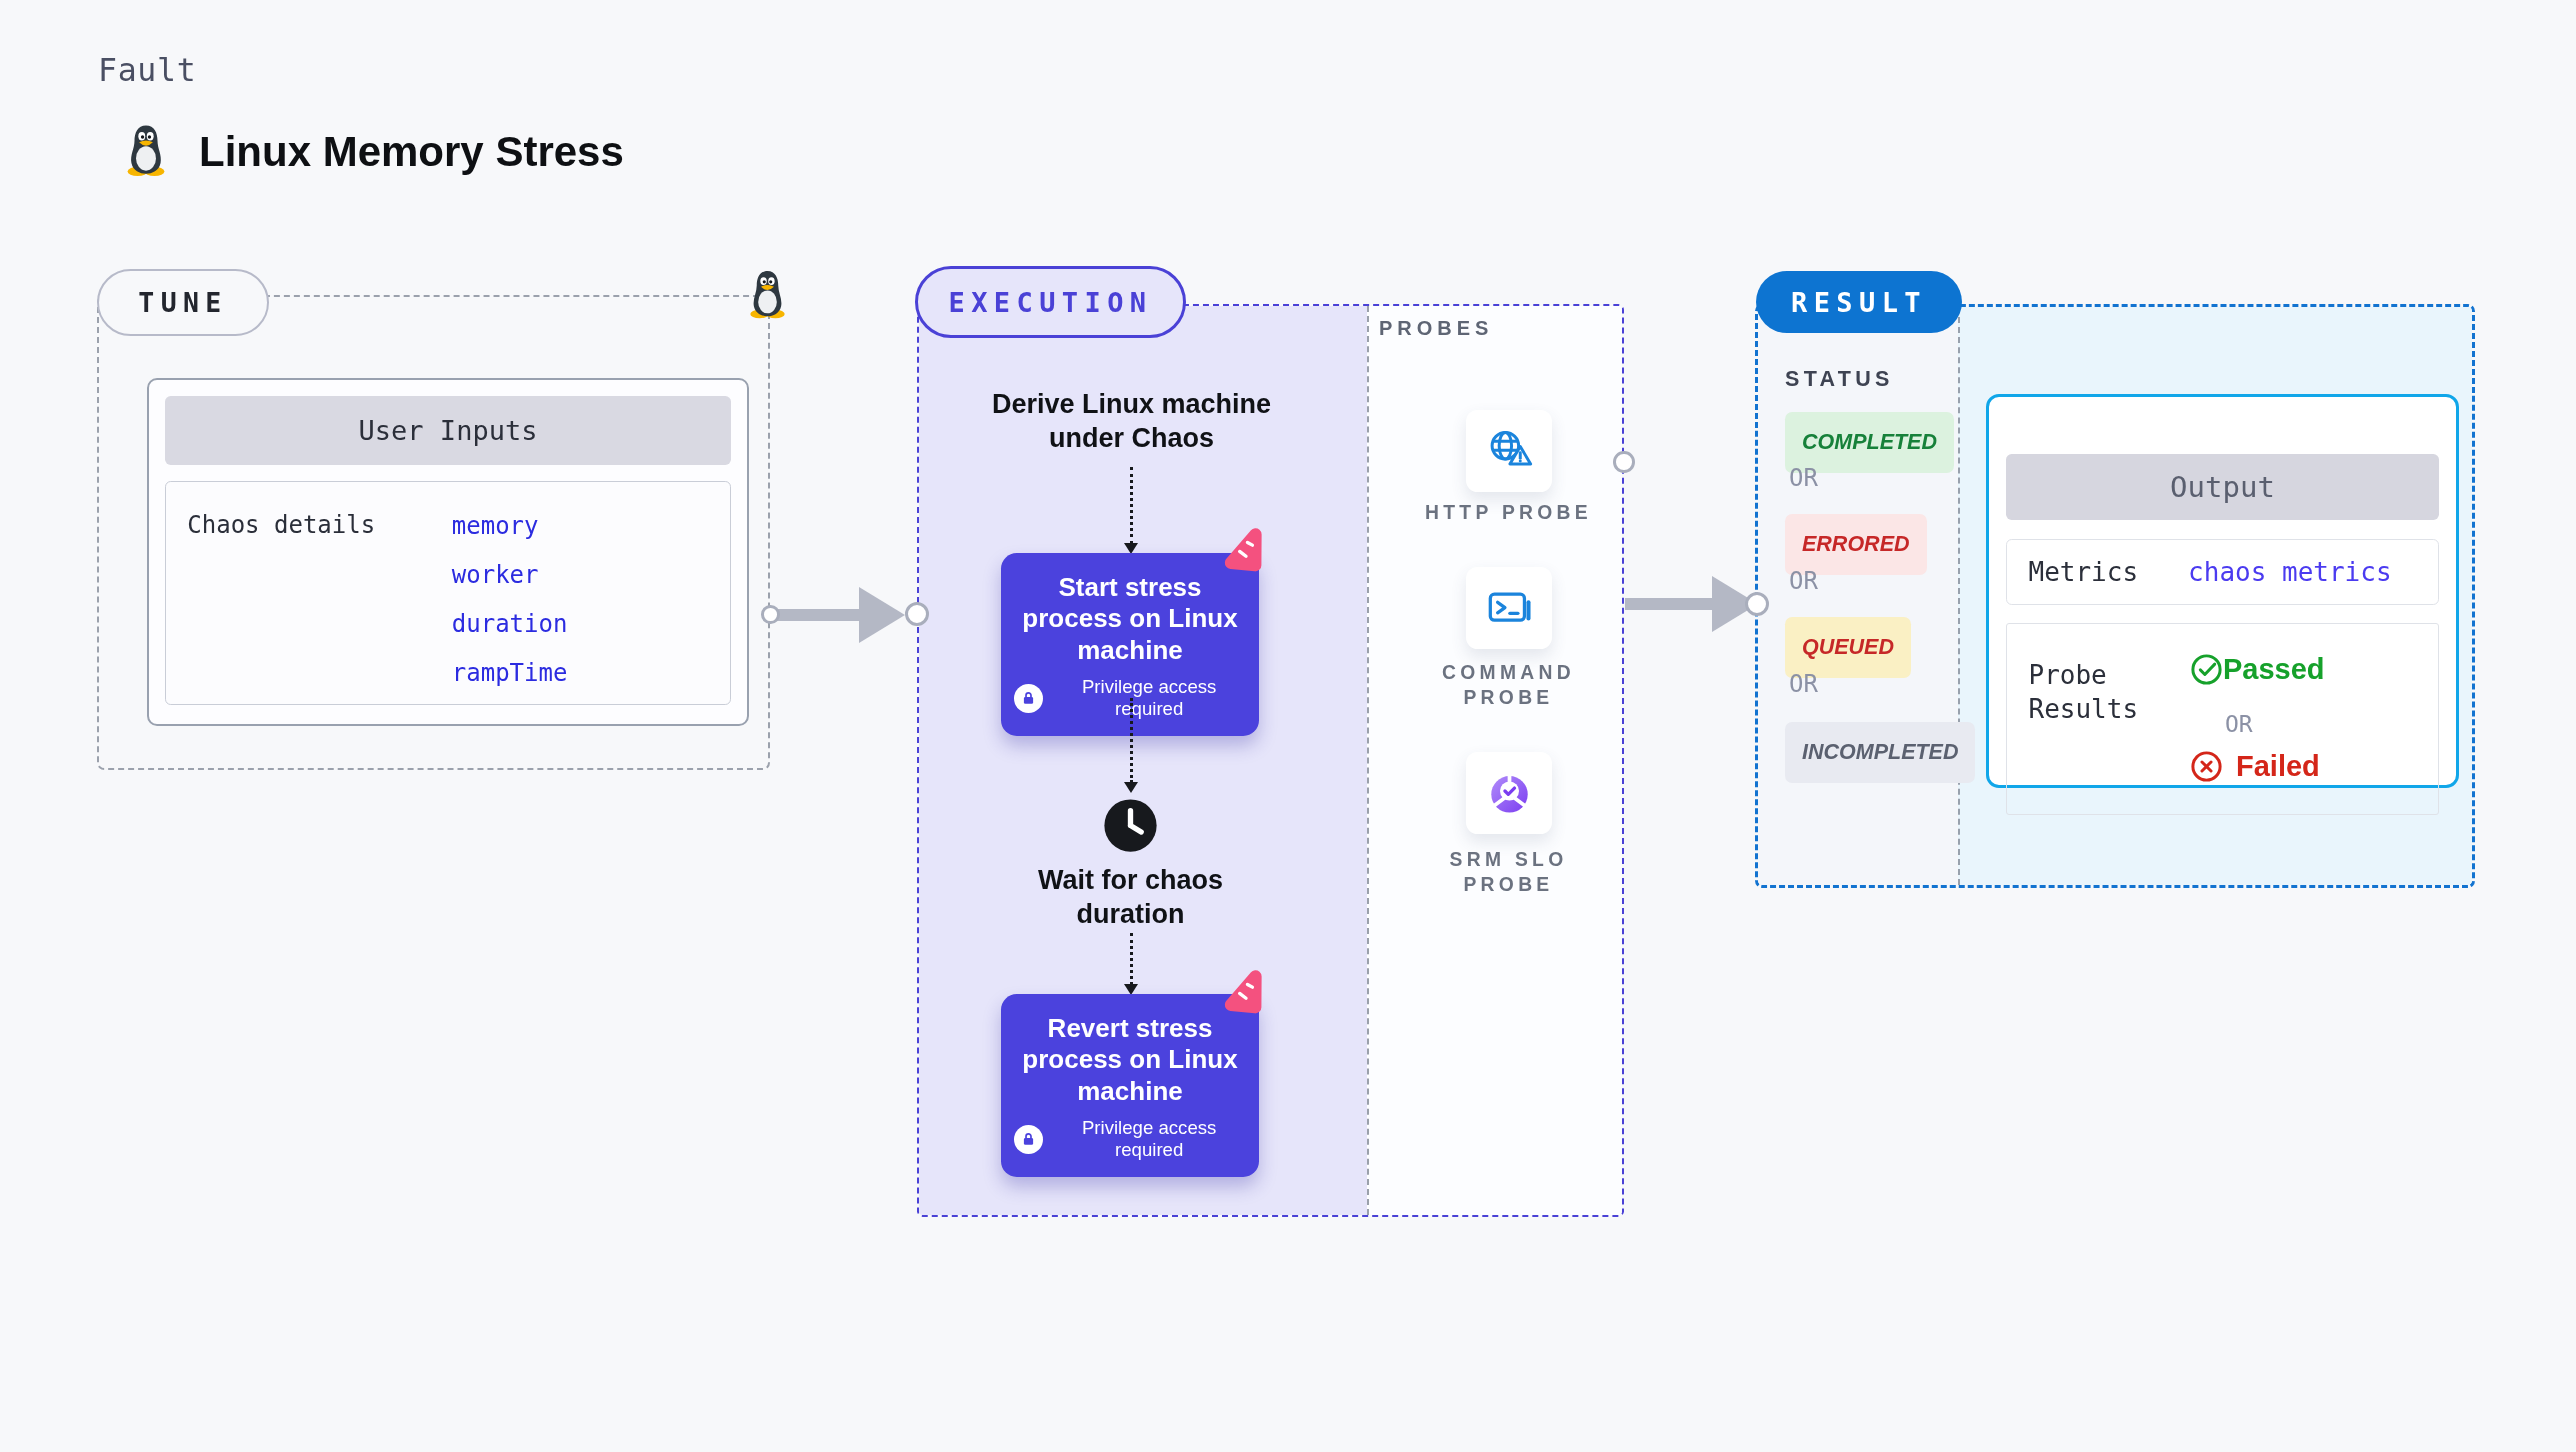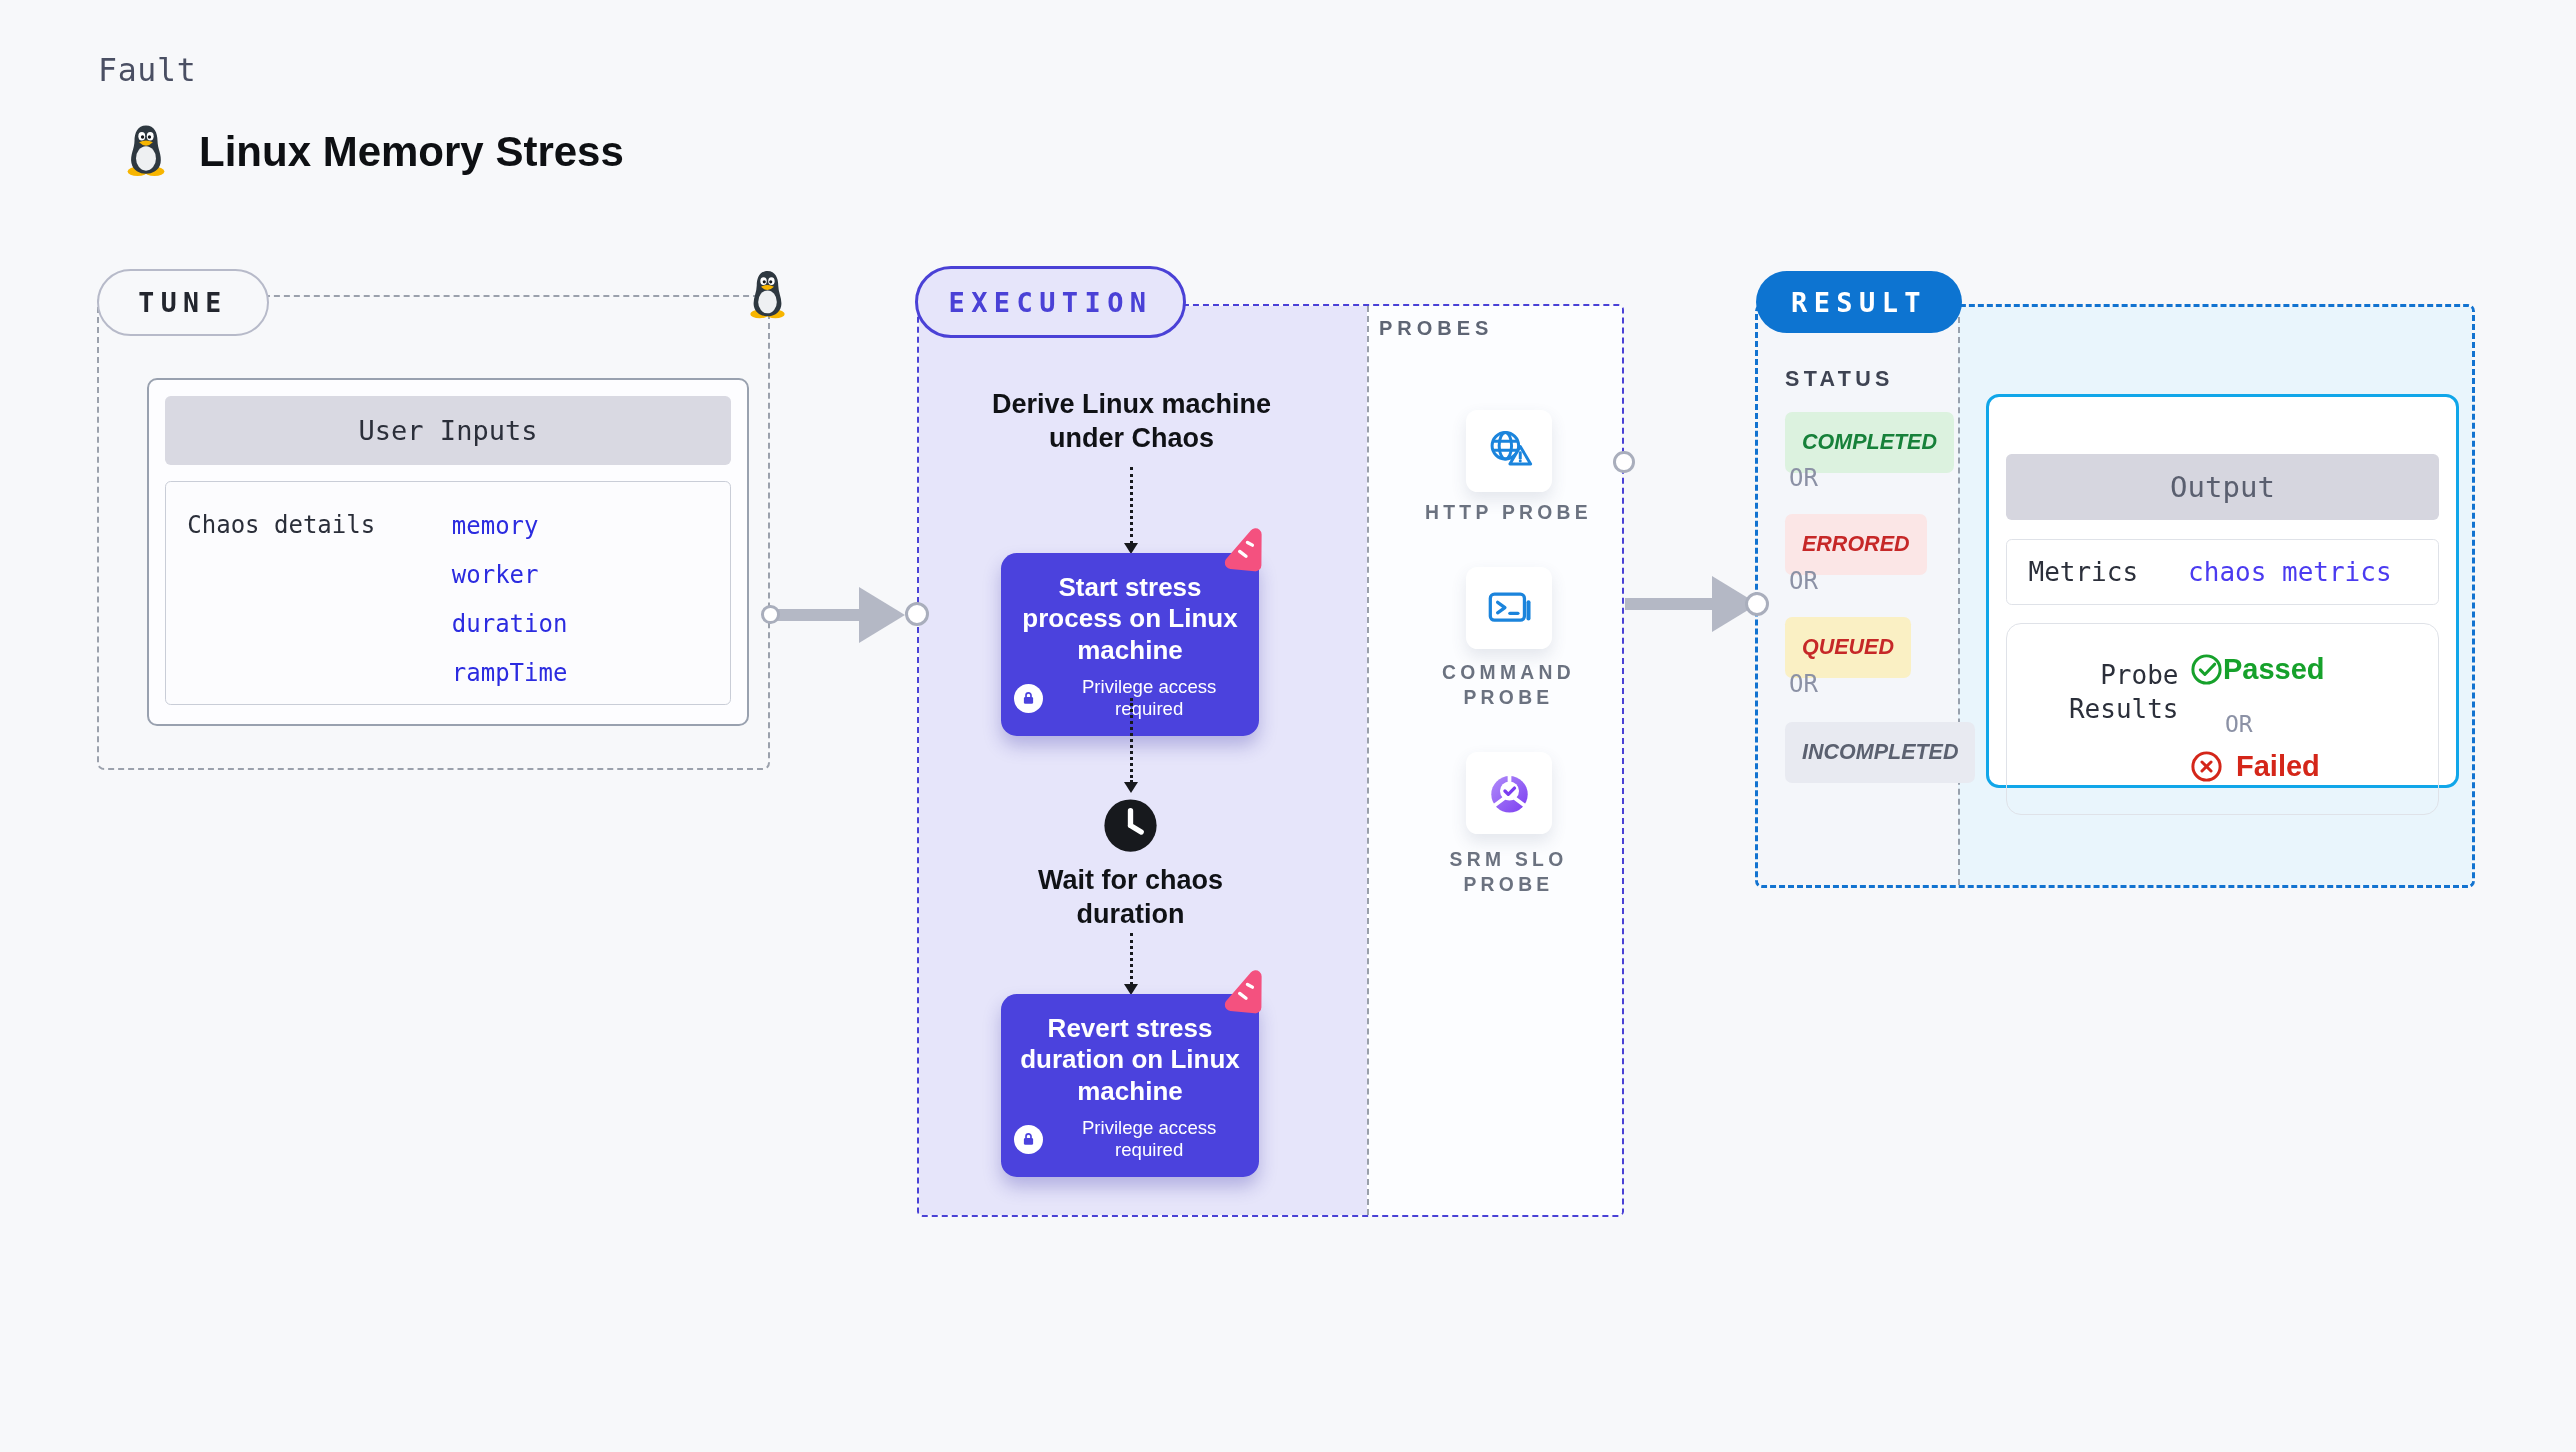--- a/index.html
+++ b/index.html
@@ -90,21 +90,21 @@
 
   .output-card{position:absolute;left:1986px;top:394px;width:473px;height:394px;background:#fff;
     border:3.6px solid #10a6e9;border-radius:13px;box-sizing:border-box;padding:17px;z-index:3;}
   .output-header{height:66px;background:#d6d6df;border-radius:5.7px;display:flex;align-items:center;
     justify-content:center;font-family:"DejaVu Sans Mono",monospace;font-size:29px;color:#5a5f6f;margin-top:40px;}
   .metrics-row{margin-top:18.6px;height:66px;border:1.4px solid #dfe2e8;border-radius:5.7px;
     display:flex;align-items:center;box-sizing:border-box;}
   .metrics-label{margin-left:21.5px;font-family:"DejaVu Sans Mono",monospace;font-size:26px;color:#2b2f3a;}
   .metrics-value{margin-left:50px;font-family:"DejaVu Sans Mono",monospace;font-size:26px;color:#4b3bf0;}
   .probe-results-row{position:relative;margin-top:18.6px;height:192px;border:1.4px solid #dfe2e8;
-    border-radius:15px;box-sizing:border-box;text-align:right;}
+    border-radius:3px;box-sizing:border-box;}
   .pr-label{position:absolute;left:21.5px;top:34px;width:150px;font-family:"DejaVu Sans Mono",monospace;
     font-size:26px;line-height:34px;color:#2b2f3a;}
   .pr-passed{position:absolute;left:183px;top:29px;display:flex;align-items:center;
     font-size:29px;font-weight:bold;color:#16a12b;}
   .pr-or{position:absolute;left:218px;top:87px;font-size:23px;color:#8b91a5;font-family:"DejaVu Sans Mono",monospace;}
   .pr-failed{position:absolute;left:183px;top:126px;display:flex;align-items:center;gap:13px;
     font-size:29px;font-weight:bold;color:#d42619;}
 </style>
 </head>
 <body>
@@ -187,21 +187,21 @@
 
   <svg class="clock-wrap" style="left:1102px;top:797px;" viewBox="0 0 48 48">
     <circle cx="24" cy="24" r="22" fill="#17191d"></circle>
     <path d="M24 24 V11.5 M24 24 L33 29.5" stroke="#fff" stroke-width="4.5" stroke-linecap="round"></path>
   </svg>
   <div class="step-text" style="left:1023px;top:863px;width:215px;">Wait for chaos duration</div>
 
   <div class="varrow" style="left:1130px;top:933px;height:52px;"></div>
 
   <div class="flow-btn" style="left:1001px;top:994px;">
-    <div class="btn-title">Revert stress duration on Linux machine</div>
+    <div class="btn-title">Revert stress process on Linux machine</div>
     <div class="priv-row">
       <span class="priv-circle">
         <svg width="17" height="17" viewBox="0 0 24 24">
             <rect x="5.5" y="10" width="13" height="9.5" rx="2" fill="#4b42dd"></rect>
             <path d="M8.5 10 V7.5 a3.5 3.5 0 0 1 7 0 V10" fill="none" stroke="#4b42dd" stroke-width="2.4"></path>
           </svg>
       </span>
       <span class="priv-text">Privilege access required</span>
     </div>
   </div>

